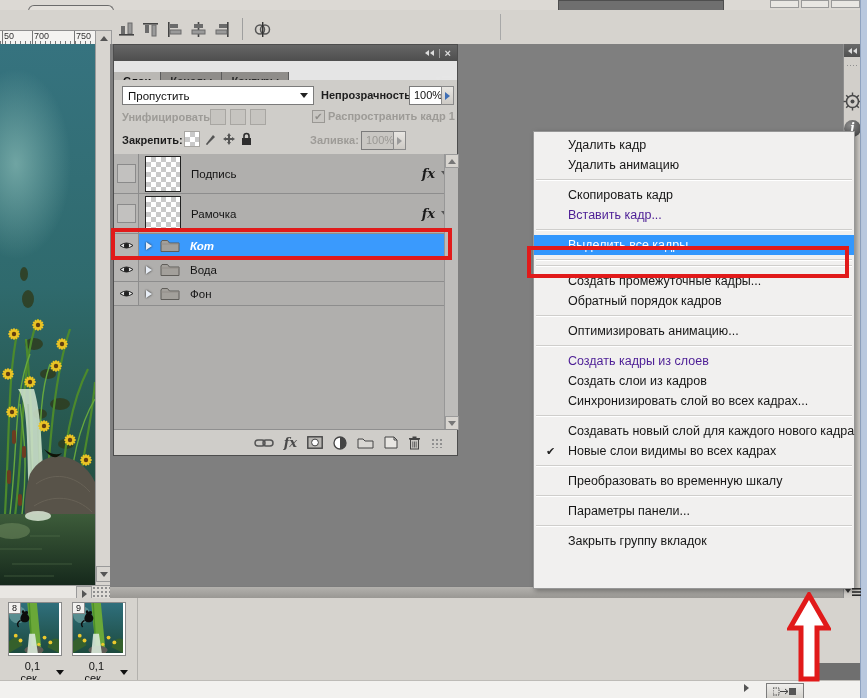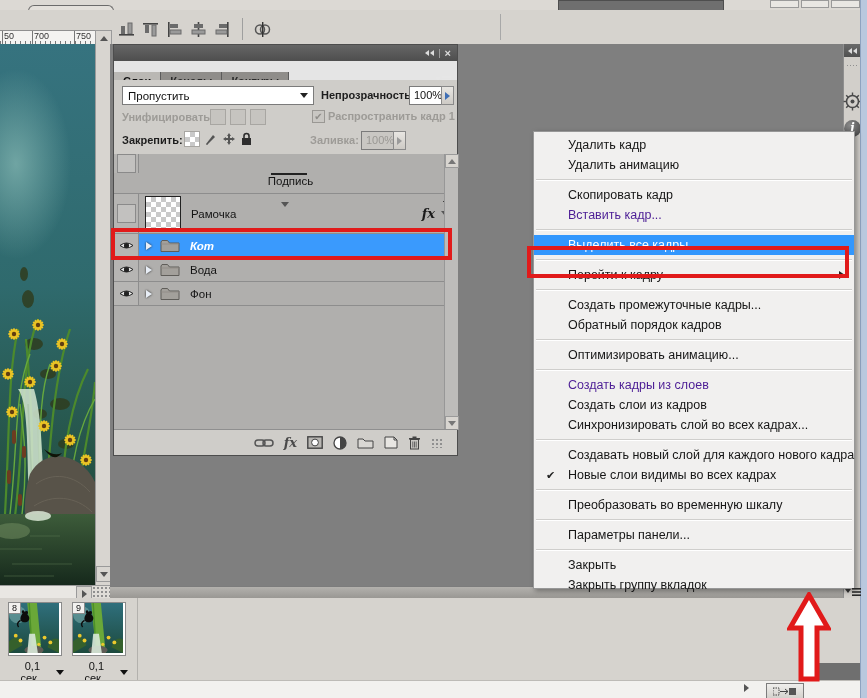--- a/index.html
+++ b/index.html
@@ -451,21 +451,21 @@
           </svg>
       </div>
       <span class="abs lbl-dis" style="left:196px;top:54px;">Заливка:</span>
       <div class="abs valbox dis" style="left:247px;top:51px;width:30px;">100%</div>
       <div class="abs spin" style="left:279px;top:51px;">
           <div class="tri-rt" style="border-left-color:#9a9a9a;"></div>
         </div>
     </div>
 
     <div class="abs lp-list" id="layers-host">
-        <div class="lrow" style="height: 39px; flex-direction: column;">
+        <div class="lrow" style="height: 39px;">
           <div class="eye-cell">
             <div class="eye-empty"></div>
           </div>
           <div class="lthumb checker"></div>
           <span class="lname">Подпись</span>
           <span class="fx-badge">fx</span>
           <div class="tri-dn fx-arrow"></div>
         </div>
         <div class="lrow" style="height: 39px;">
           <div class="eye-cell">
@@ -585,39 +585,37 @@
 
   <div class="abs ctx-menu" id="menu-host">
       <div class="mi">Удалить кадр</div>
       <div class="mi">Удалить анимацию</div>
       <div class="msep"></div>
       <div class="mi">Скопировать кадр</div>
       <div class="mi dis">Вставить кадр...</div>
       <div class="msep"></div>
       <div class="mi hl">Выделить все кадры</div>
       <div class="msep"></div>
-      <div class="mi">Перейти к кадру<span class="subarrow"></span></div>
       <div class="msep"></div>
       <div class="mi">Создать промежуточные кадры...</div>
       <div class="mi">Обратный порядок кадров</div>
       <div class="msep"></div>
       <div class="mi">Оптимизировать анимацию...</div>
       <div class="msep"></div>
       <div class="mi dis">Создать кадры из слоев</div>
       <div class="mi">Создать слои из кадров</div>
       <div class="mi">Синхронизировать слой во всех кадрах...</div>
       <div class="msep"></div>
       <div class="mi">Создавать новый слой для каждого нового кадра</div>
       <div class="mi">Новые слои видимы во всех кадрах<span class="check">✔</span></div>
       <div class="msep"></div>
       <div class="mi">Преобразовать во временную шкалу</div>
       <div class="msep"></div>
       <div class="mi">Параметры панели...</div>
       <div class="msep"></div>
-      <div class="mi">Закрыть</div>
       <div class="mi">Закрыть группу вкладок</div>
     </div>
 
   <div class="abs red-rect" style="left:111px;top:228px;width:341px;height:32px;"></div>
   <div class="abs red-rect" style="left:527px;top:246px;width:322px;height:32px;"></div>
   <div class="abs red-arrow" style="left:787px;top:592px;">
     <svg class="icon-svg" width="44" height="90" viewBox="0 0 44 90">
       <polygon points="22,3 41,36 30,36 30,87 14,87 14,36 3,36" fill="#ffffff" stroke="#e11a1a" stroke-width="5" stroke-linejoin="miter"></polygon>
     </svg>
   </div>

